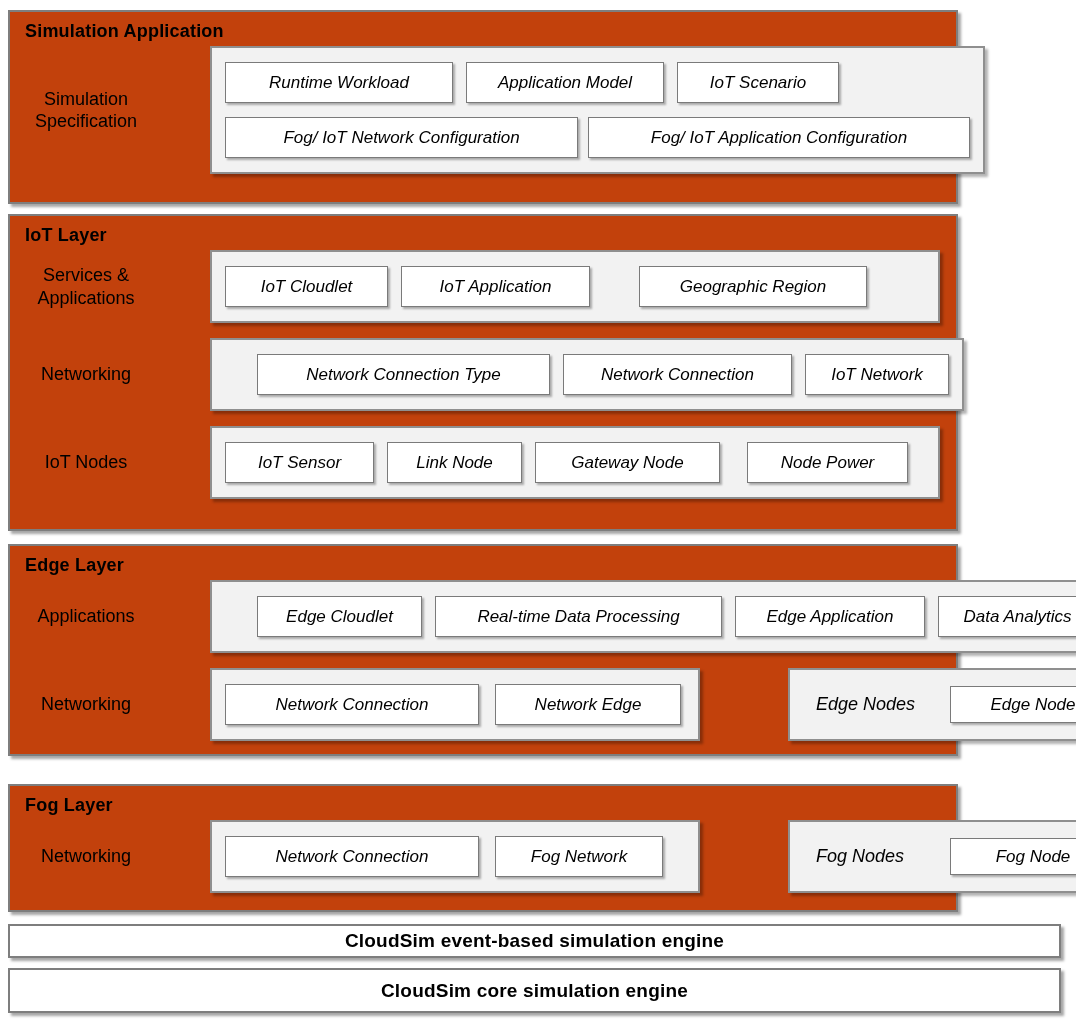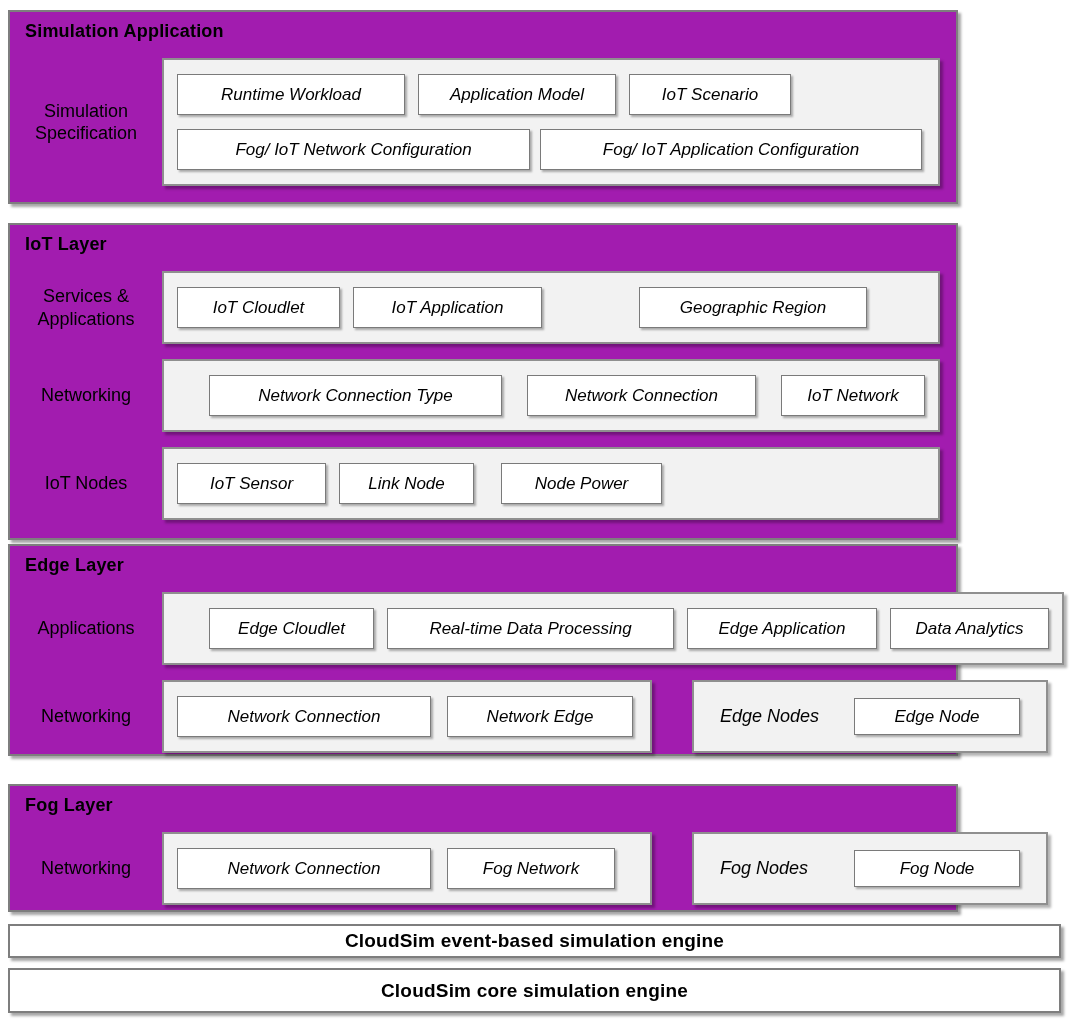--- a/index.html
+++ b/index.html
@@ -4,29 +4,29 @@
 <style>
   * { margin: 0; padding: 0; box-sizing: border-box; }
   html, body { background: #ffffff; }
   body {
     width: 1076px; height: 1031px; position: relative;
     font-family: "Liberation Sans", sans-serif;
     color: #000000;
   }
   .section {
     position: absolute; left: 8px; width: 950px;
-    background: #a21caf;
+    background: #c2410c;
     border: 2px solid #7e7e7e;
     box-shadow: 2.5px 2.5px 2.5px rgba(0,0,0,0.35);
   }
   .section-title {
     font-weight: bold; font-size: 18px;
     padding: 9px 0 0 15px; letter-spacing: 0.2px;
   }
-  .row { display: flex; align-items: stretch; margin: 16px 16px 0 0; }
+  .row { display: flex; align-items: stretch; margin: 4px 16px 0 0; gap: 48px; }
   .row + .row { margin-top: 15px; }
   .row-label {
     width: 152px; flex: 0 0 152px;
     display: flex; align-items: center; justify-content: center;
     text-align: center; font-size: 18px; line-height: 1.25;
   }
   .panel {
     flex: 1;
     background: #f2f2f2;
     border: 2px solid #8f8f8f;
@@ -55,21 +55,21 @@
   .engine-bar {
     position: absolute; left: 8px; width: 1053px;
     background: #ffffff;
     border: 2px solid #7e7e7e;
     box-shadow: 2.5px 2.5px 2.5px rgba(0,0,0,0.35);
     display: flex; align-items: center; justify-content: center;
     font-weight: bold; font-size: 19px; letter-spacing: 0.2px;
   }
   
   #sec-sim  { top: 10px;  height: 194px; }
-  #sec-iot  { top: 223px; height: 317px; }
+  #sec-iot  { top: 214px; height: 317px; }
   #sec-edge { top: 544px; height: 212px; }
   #sec-fog  { top: 784px; height: 128px; }
   #bar-core { top: 968px; height: 45px; }
   #bar-event{ top: 924px; height: 34px; }
 </style>
 </head>
 <body>
 
 <div class="section" id="sec-sim">
   <div class="section-title">Simulation Application</div>
@@ -110,20 +110,21 @@
         <div class="item" style="min-width:144px">IoT Network</div>
       </div>
     </div>
   </div>
   <div class="row">
     <div class="row-label">IoT Nodes</div>
     <div class="panel">
       <div class="item-line">
         <div class="item" style="min-width:149px">IoT Sensor</div>
         <div class="item" style="min-width:135px">Link Node</div>
+        <div class="item" style="min-width:185px">Gateway Node</div>
         <div class="item" style="min-width:161px;margin-left:14px">Node Power</div>
       </div>
     </div>
   </div>
 </div>
 
 <div class="section" id="sec-edge">
   <div class="section-title">Edge Layer</div>
   <div class="row">
     <div class="row-label">Applications</div>

